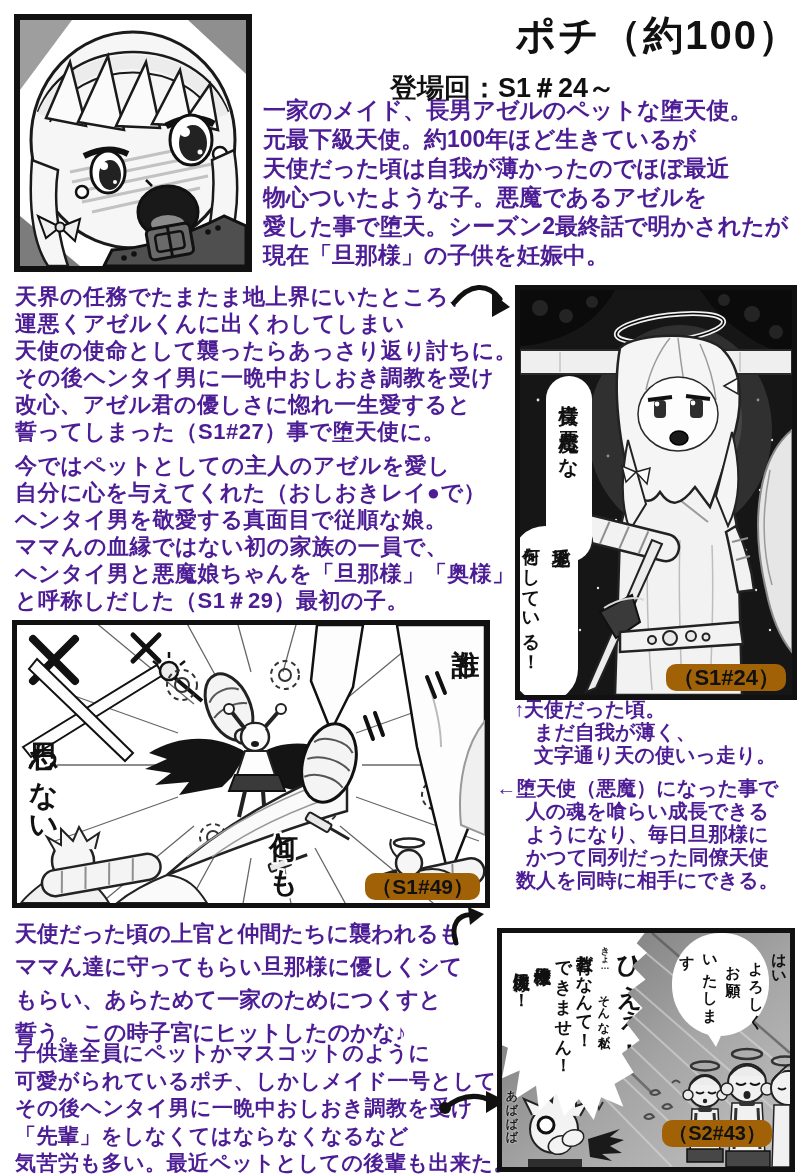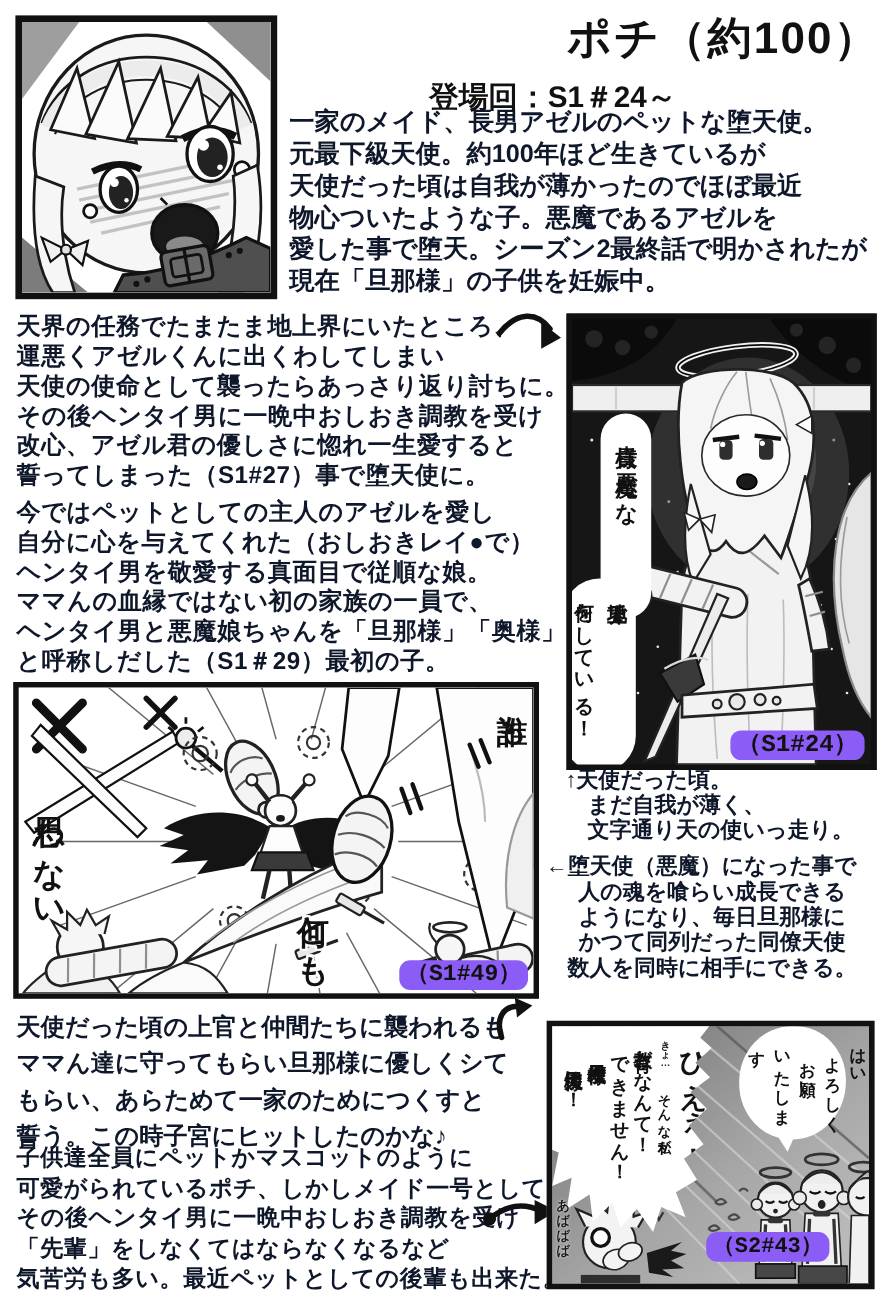--- a/index.html
+++ b/index.html
@@ -1,40 +1,40 @@
 <!DOCTYPE html>
 <html><head>
 <meta charset="utf-8">
 <style>
   * { margin:0; padding:0; box-sizing:border-box; }
   html,body { background:#fff; }
   .page { position:relative; width:800px; height:1176px; background:#fff; overflow:hidden;
           font-family:"Liberation Sans",sans-serif; color:#111; font-weight:bold; }
   .abs { position:absolute; }
-  .para { position:absolute; white-space:nowrap; color:#0f172a; }
+  .para { position:absolute; white-space:nowrap; color:#4c1d95; }
   .para div { white-space:pre; }
   .hdr { position:absolute; left:205px; top:10px; width:595px; text-align:center; }
   .hdr .title { font-size:40px; letter-spacing:2px; line-height:50px;text-align:right; }
   .hdr .subtitle { font-size:27px; line-height:32px; margin-top:12px; }
   .intro { left:263px; top:96px; font-size:23px; line-height:29px; }
   .origin { left:15px; top:283px; font-size:22px; line-height:27px; letter-spacing:0.5px; }
   .present { left:15px; top:452px; font-size:22px; line-height:27px; letter-spacing:0.5px; }
   .notes-a { left:514px; top:698px; font-size:20px; line-height:23px; }
   .notes-b { left:496px; top:777px; font-size:20px; line-height:23px;text-align:center; }
   .attack { left:15px; top:917px; font-size:22px; line-height:33px; }
   .senpai { left:15px; top:1039px; font-size:21px; line-height:27.5px; letter-spacing:0.5px; }
   .panel { position:absolute; border:5px solid #111; overflow:hidden; }
   .portrait { position:absolute; left:14px; top:14px; width:238px; height:258px; border:6px solid #111; overflow:hidden; }
   .p1 { left:515px; top:285px; width:282px; height:415px; background:#161616; }
   .p2 { left:12px;  top:620px; width:478px; height:288px; background:#fff; }
   .p3 { left:497px; top:928px; width:298px; height:244px; background:#9a9a9a; }
   .panel svg, .portrait svg { position:absolute; left:0; top:0; }
   .vcol { writing-mode:vertical-rl; text-orientation:upright; }
-  .cap { position:absolute; background:#8b5cf6; color:#111; border-radius:10px; padding:0 6px;
-         font-size:21px; line-height:27px; white-space:nowrap;font-family:Liberation Mono, monospace; }
+  .cap { position:absolute; background:#a16207; color:#111; border-radius:10px; padding:0 6px;
+         font-size:21px; line-height:27px; white-space:nowrap; }
   .bubble { position:absolute; background:#fff; color:#111; }
   .b-kisama { left:26px; top:86px; width:46px; height:186px; border-radius:24px; text-align:center; }
   .b-kisama .vcol { font-size:20px; line-height:46px; margin-top:12px; letter-spacing:2px; }
   .b-chijou { left:-8px; top:236px; width:66px; height:176px; border-radius:34px; padding:8px 4px; }
   .b-chijou .vcol div { font-size:18px; line-height:30px; letter-spacing:1px; }
   .v-daremo { right:4px; top:3px; font-size:28px; line-height:32px; letter-spacing:2px; color:#111; }
   .v-omowanai { left:10px; top:94px; font-size:29px; line-height:34px; letter-spacing:4px; color:#111; }
   .v-nantomo { left:250px; top:186px; font-size:29px; line-height:34px; letter-spacing:2px; color:#111;
                text-shadow:-2px 0 #fff,2px 0 #fff,0 -2px #fff,0 2px #fff,-2px -2px #fff,2px 2px #fff,-2px 2px #fff,2px -2px #fff; }
   .b-reply { left:170px; top:0px; width:97px; height:103px; border-radius:50% 48% 52% 50%; padding:6px 8px 4px 4px; }
@@ -485,16 +485,16 @@
         <div class="shout-big">ひえぇ！</div>
         <div class="shout-sub">そんな私が</div>
         <div class="shout-line" style="margin-top:4px">教育だなんて！</div>
         <div class="shout-line" style="margin-top:10px">できません！</div>
         <div class="shout-line" style="margin-top:16px">権天使様や</div>
         <div class="shout-line" style="margin-top:22px">力天使様に！</div>
       </div>
       <div class="vcol furigana">きょ…</div>
     </div>
     <div class="vcol mutter">あばばば</div>
-    <div class="cap" style="right:36px;bottom:20px;font-size:20px;">（S2#43）</div>
+    <div class="cap" style="right:18px;bottom:20px;font-size:20px;">（S2#43）</div>
   </div>
 
 </div>
 
 </body></html>

